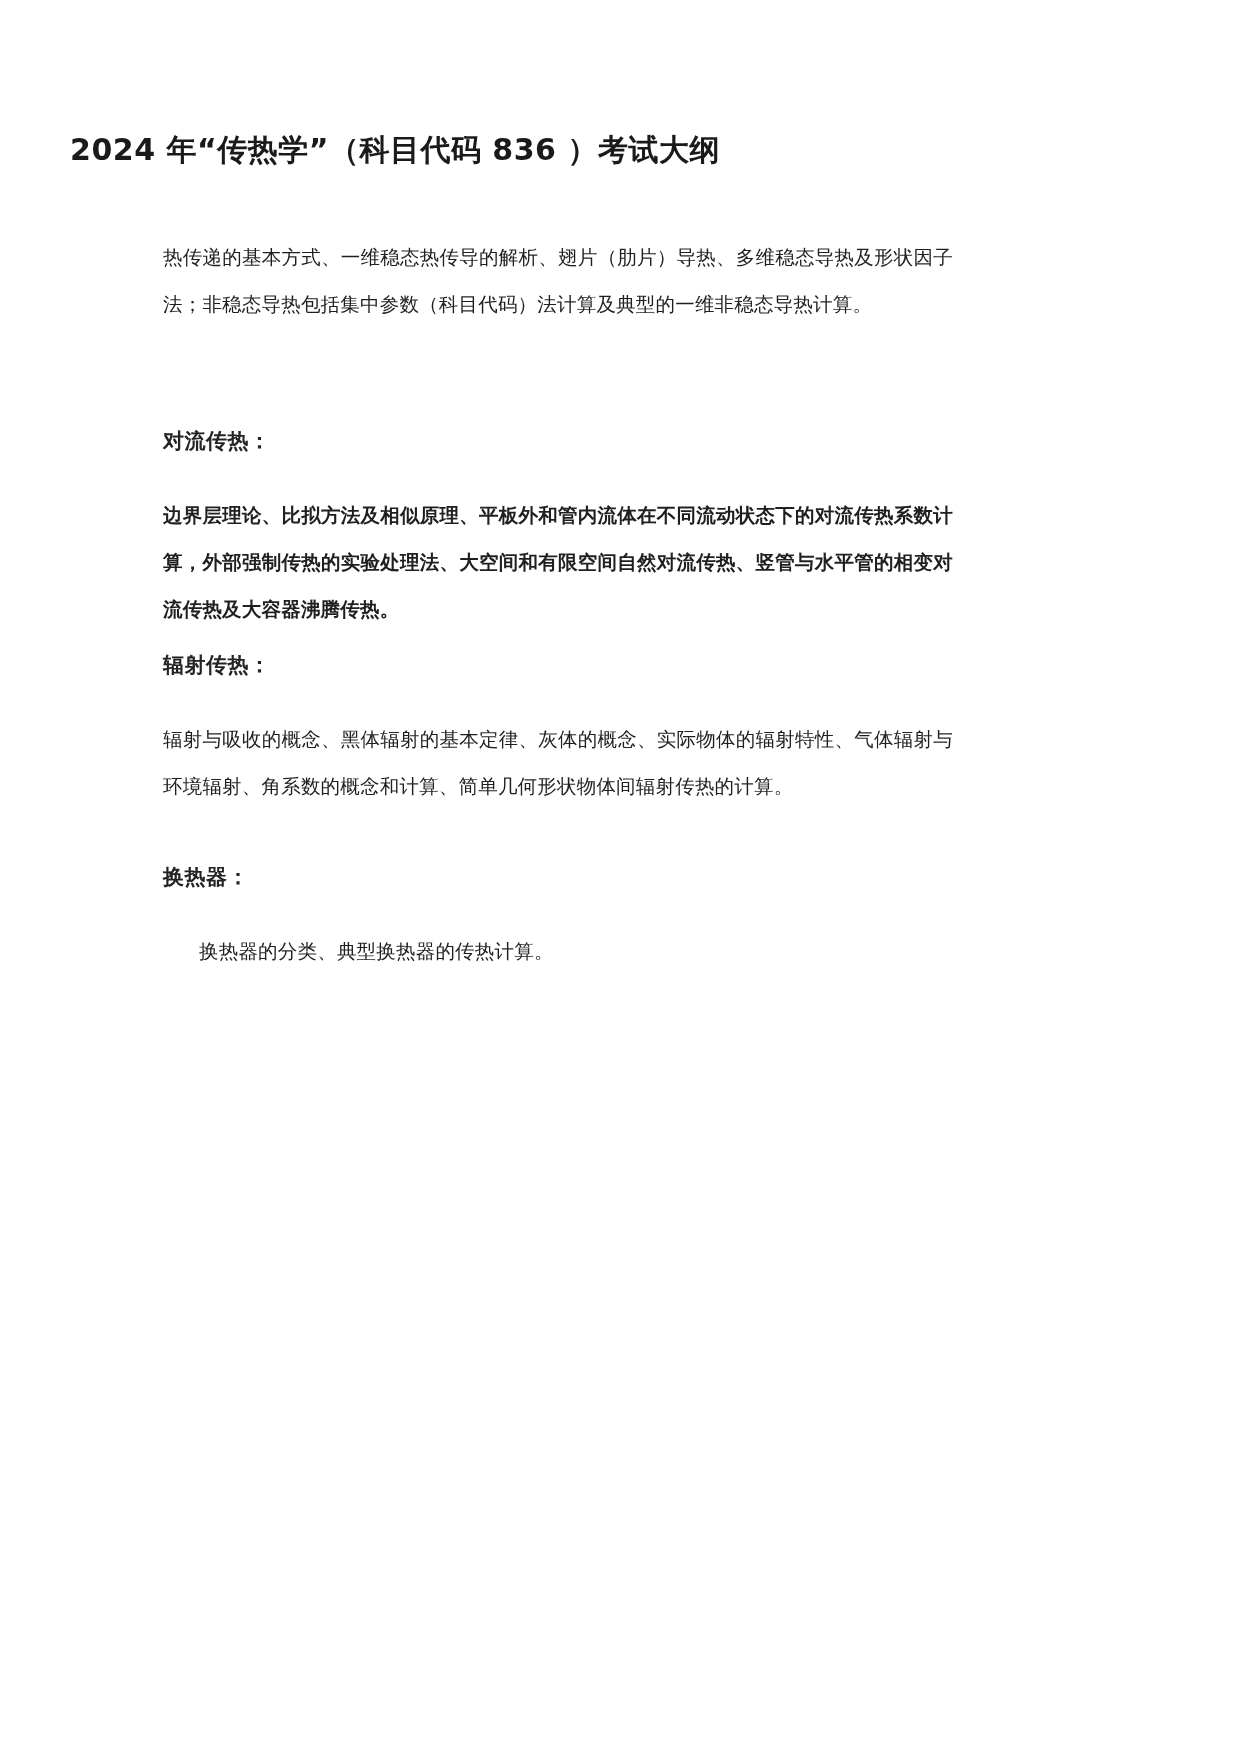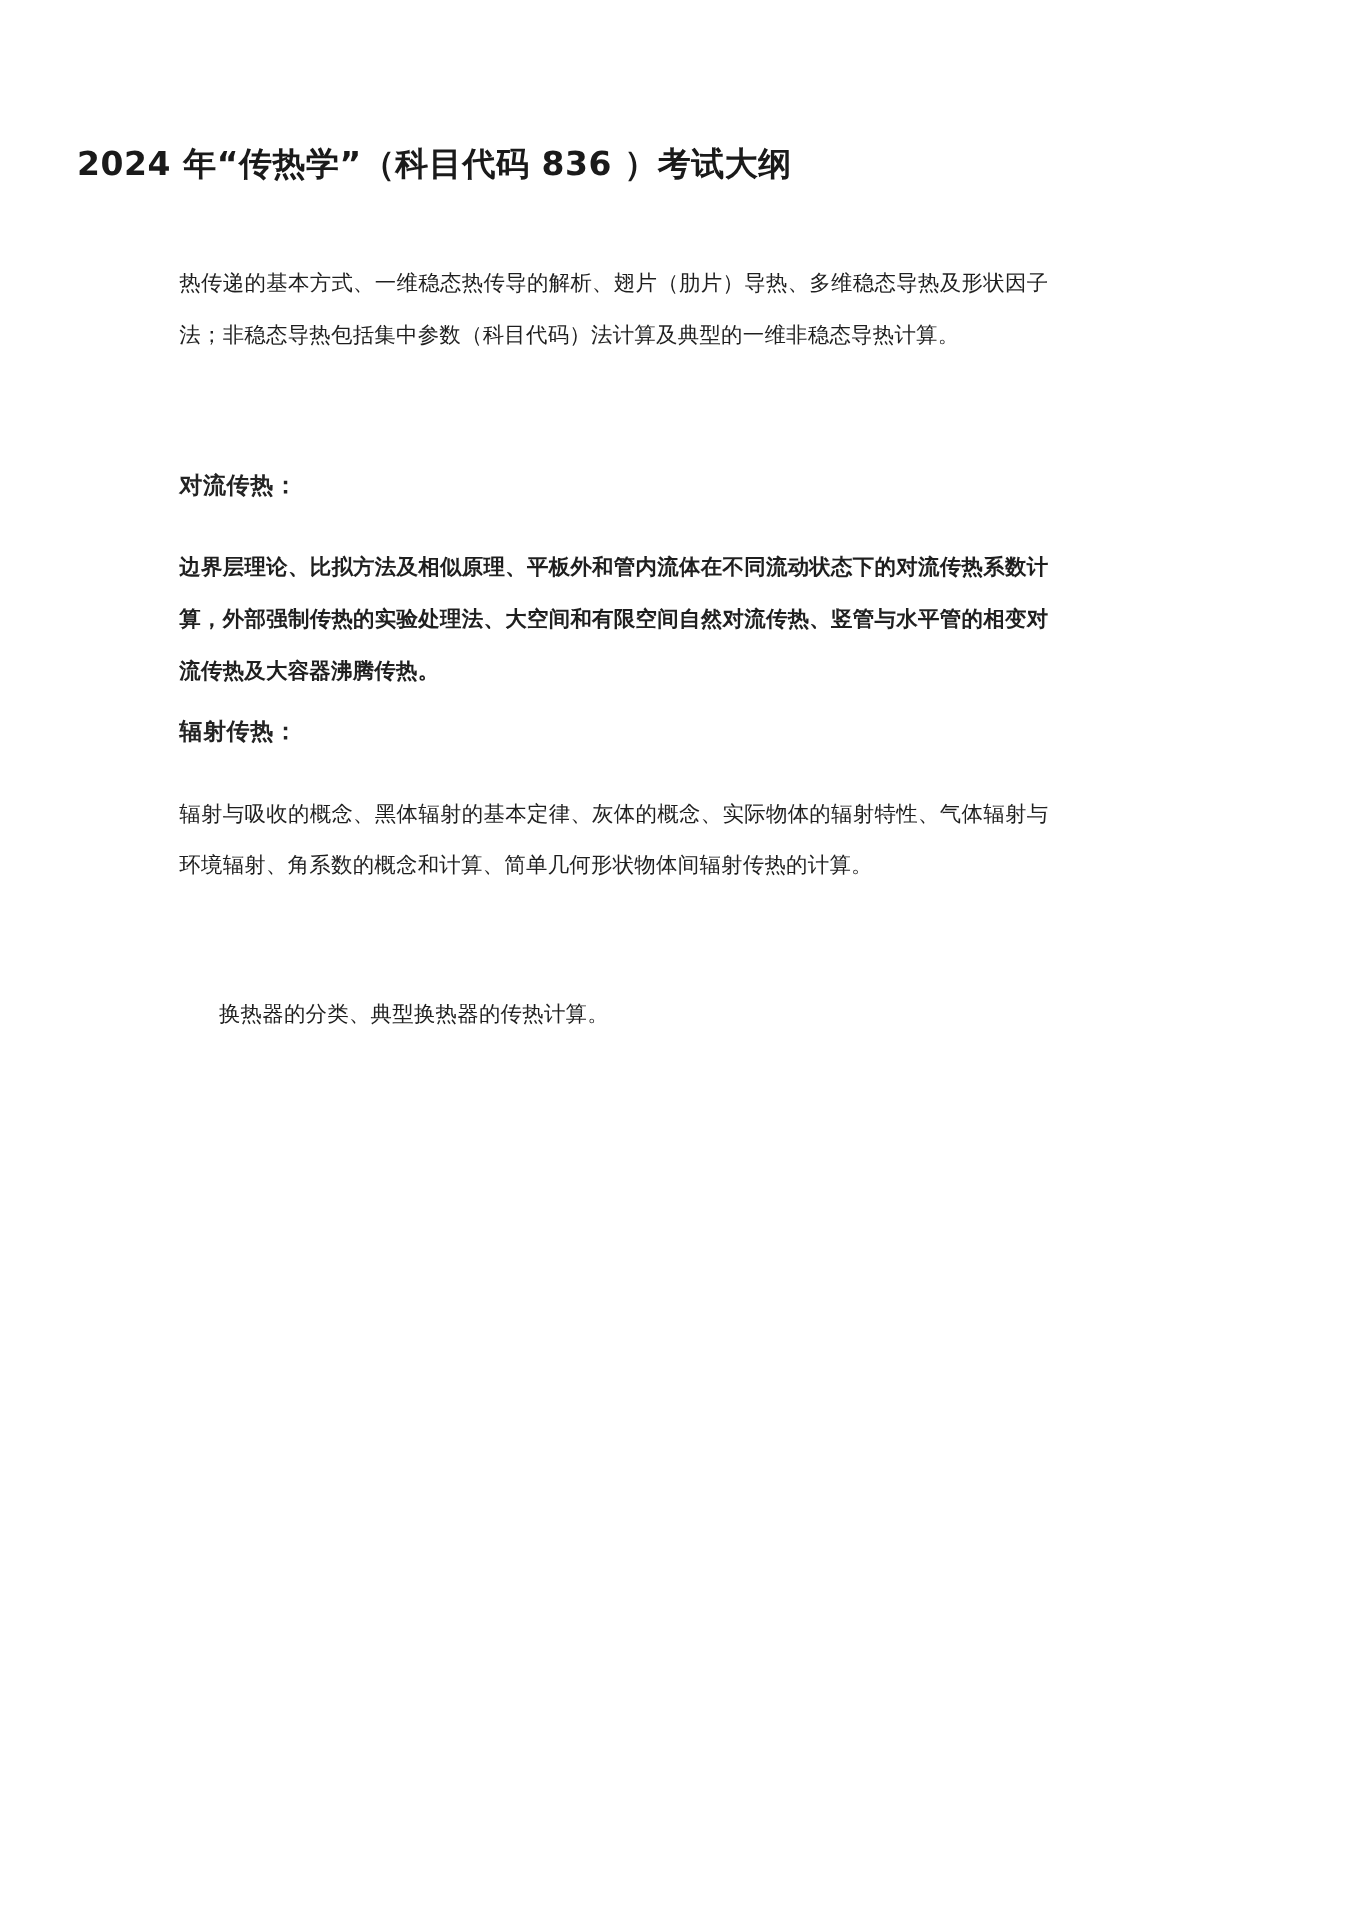--- a/index.html
+++ b/index.html
@@ -101,17 +101,18 @@
       <div class="sec-heading">对流传热：</div>
       <p class="sec-body">边界层理论、比拟方法及相似原理、平板外和管内流体在不同流动状态下的对流传热系数计算，外部强制传热的实验处理法、大空间和有限空间自然对流传热、竖管与水平管的相变对流传热及大容器沸腾传热。</p>
     </div>
 
     <div class="section" id="sec-2">
       <div class="sec-heading">辐射传热：</div>
       <p class="sec-body">辐射与吸收的概念、黑体辐射的基本定律、灰体的概念、实际物体的辐射特性、气体辐射与环境辐射、角系数的概念和计算、简单几何形状物体间辐射传热的计算。</p>
     </div>
 
     <div class="section" id="sec-3">
+      <div class="sec-heading">换热器：</div>
       <p class="sec-body nojust">换热器的分类、典型换热器的传热计算。</p>
     </div>
 
   </div>
 </div>
 
 </body></html>

